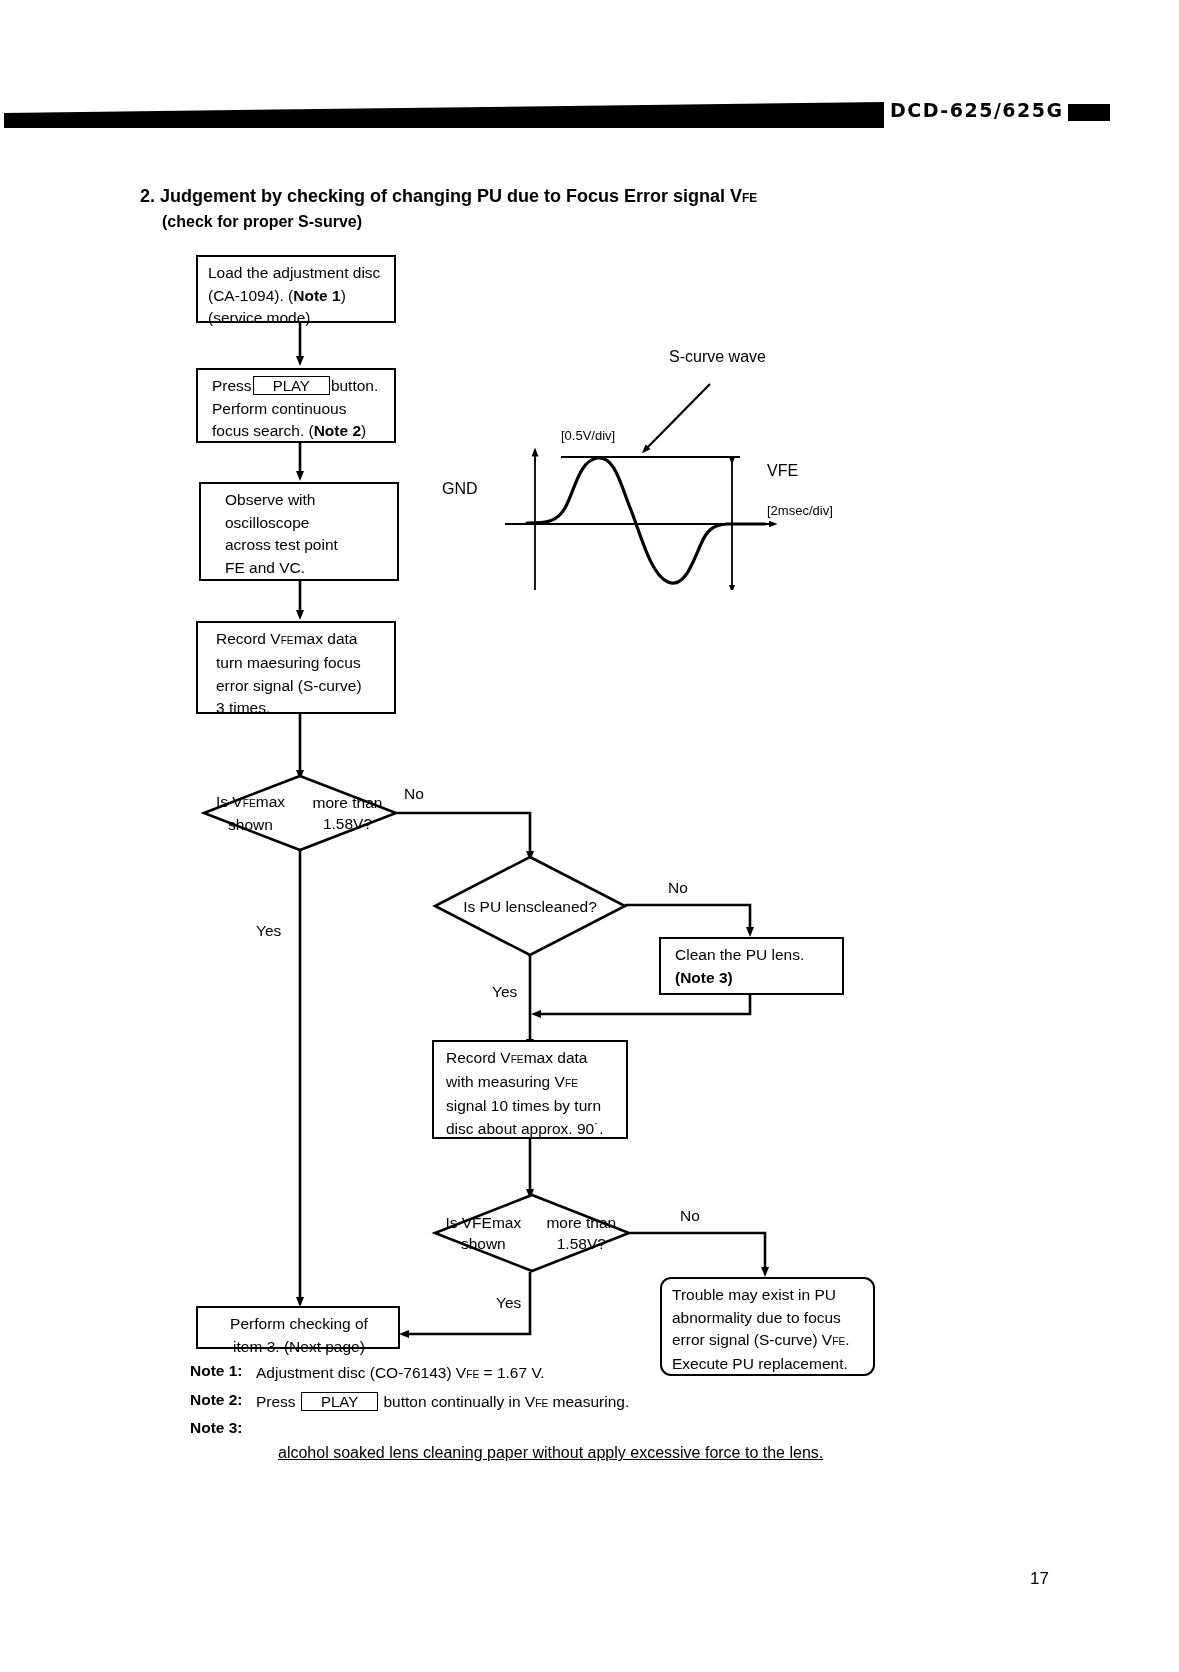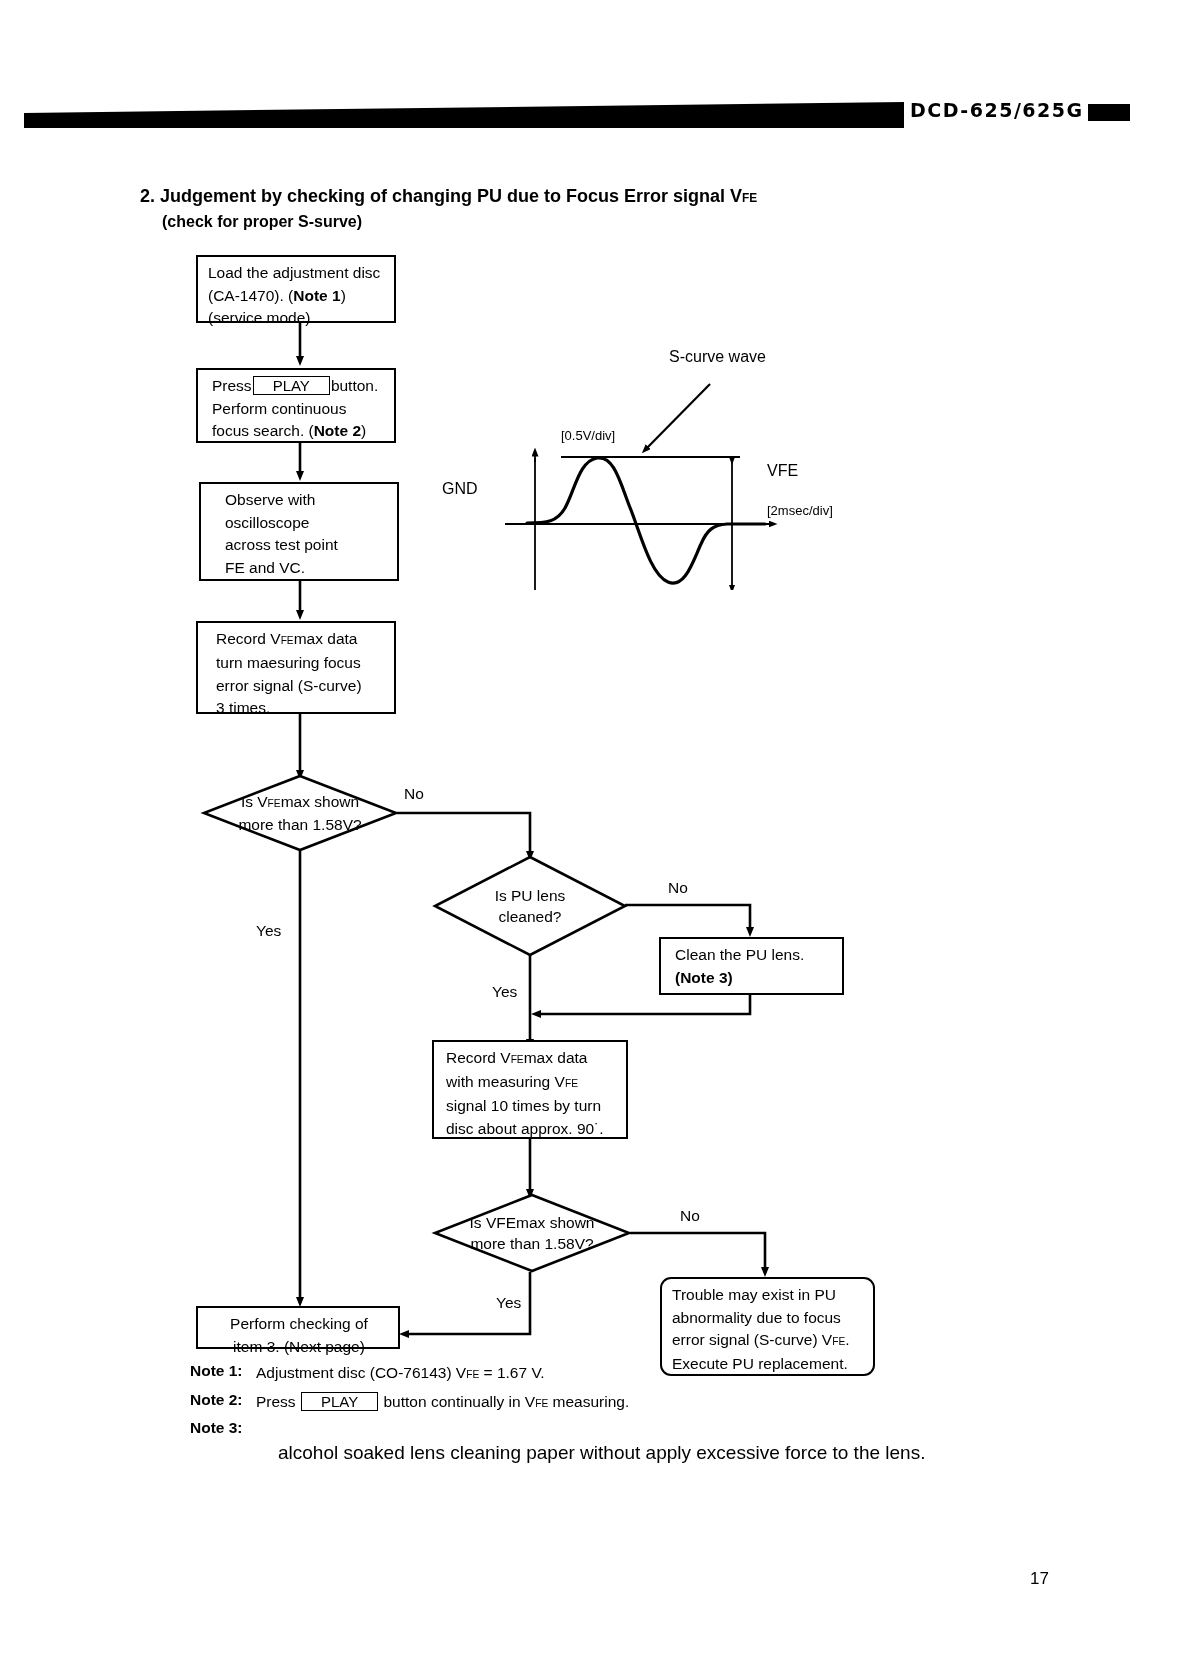--- a/index.html
+++ b/index.html
@@ -19,21 +19,20 @@
     overflow: hidden;
   }
 
   
   .hdr-wrap {
     position: absolute;
     left: 0;
     top: 100px;
     width: 970px;
     height: 44px;
-    margin-left: 20px;
   }
   .hdr-band {
     position: absolute;
     left: 4px;
     top: 2px;
     width: 880px;
     height: 26px;
     background: #000;
     clip-path: polygon(0% 42%, 100% 0%, 100% 100%, 0% 100%);
   }
@@ -109,21 +108,21 @@
     top: 0;
     overflow: visible;
   }
   .diamond .dtext {
     position: absolute;
     left: 0;
     top: 0;
     width: 100%;
     height: 100%;
     display: flex;
-    flex-direction: column;
+    flex-direction: row;
     align-items: center;
     justify-content: center;
     font-size: 15.5px;
     line-height: 21px;
     text-align: center;
   }
 
   
   .lines {
     position: absolute;
@@ -171,24 +170,25 @@
     font-size: 15.5px;
     width: 66px;
     flex: 0 0 66px;
     white-space: nowrap;
   }
   .note-txt {
     font-size: 15.5px;
     line-height: 22px;
   }
   .note-cont {
-    font-size: 19px;
+    font-size: 16px;
     line-height: 22px;
     margin-left: 66px;
     padding-left: 22px;
+    text-decoration: underline;
   }
   .pageno {
     position: absolute;
     right: 130px;
     bottom: 83px;
     font-size: 17px;
   }
 </style>
 </head>
 <body>
@@ -235,21 +235,21 @@
       <path d="M630,1233 L765,1233 L765,1272" marker-end="url(#arr)"></path>
 
       <path d="M530,1272 L530,1334 L404,1334" marker-end="url(#arr)"></path>
 
       <line x1="300" y1="851" x2="300" y2="1302" marker-end="url(#arr)"></line>
     </g>
   </svg>
 
   <div class="box" style="left:196px; top:255px; width:200px; height:68px;">
     <div>Load the adjustment disc</div>
-    <div><span>(CA-1470). (</span><span class="b">Note 1</span><span>)</span></div>
+    <div><span>(CA-1094). (</span><span class="b">Note 1</span><span>)</span></div>
     <div>(service mode)</div>
   </div>
 
   <div class="box" style="left:196px; top:368px; width:200px; height:75px; padding-left:14px;">
     <div><span>Press</span><span class="keycap">PLAY</span><span>button.</span></div>
     <div>Perform continuous</div>
     <div><span>focus search. (</span><span class="b">Note 2</span><span>)</span></div>
   </div>
 
   <div class="box" style="left:199px; top:482px; width:200px; height:99px; padding-left:24px;">

